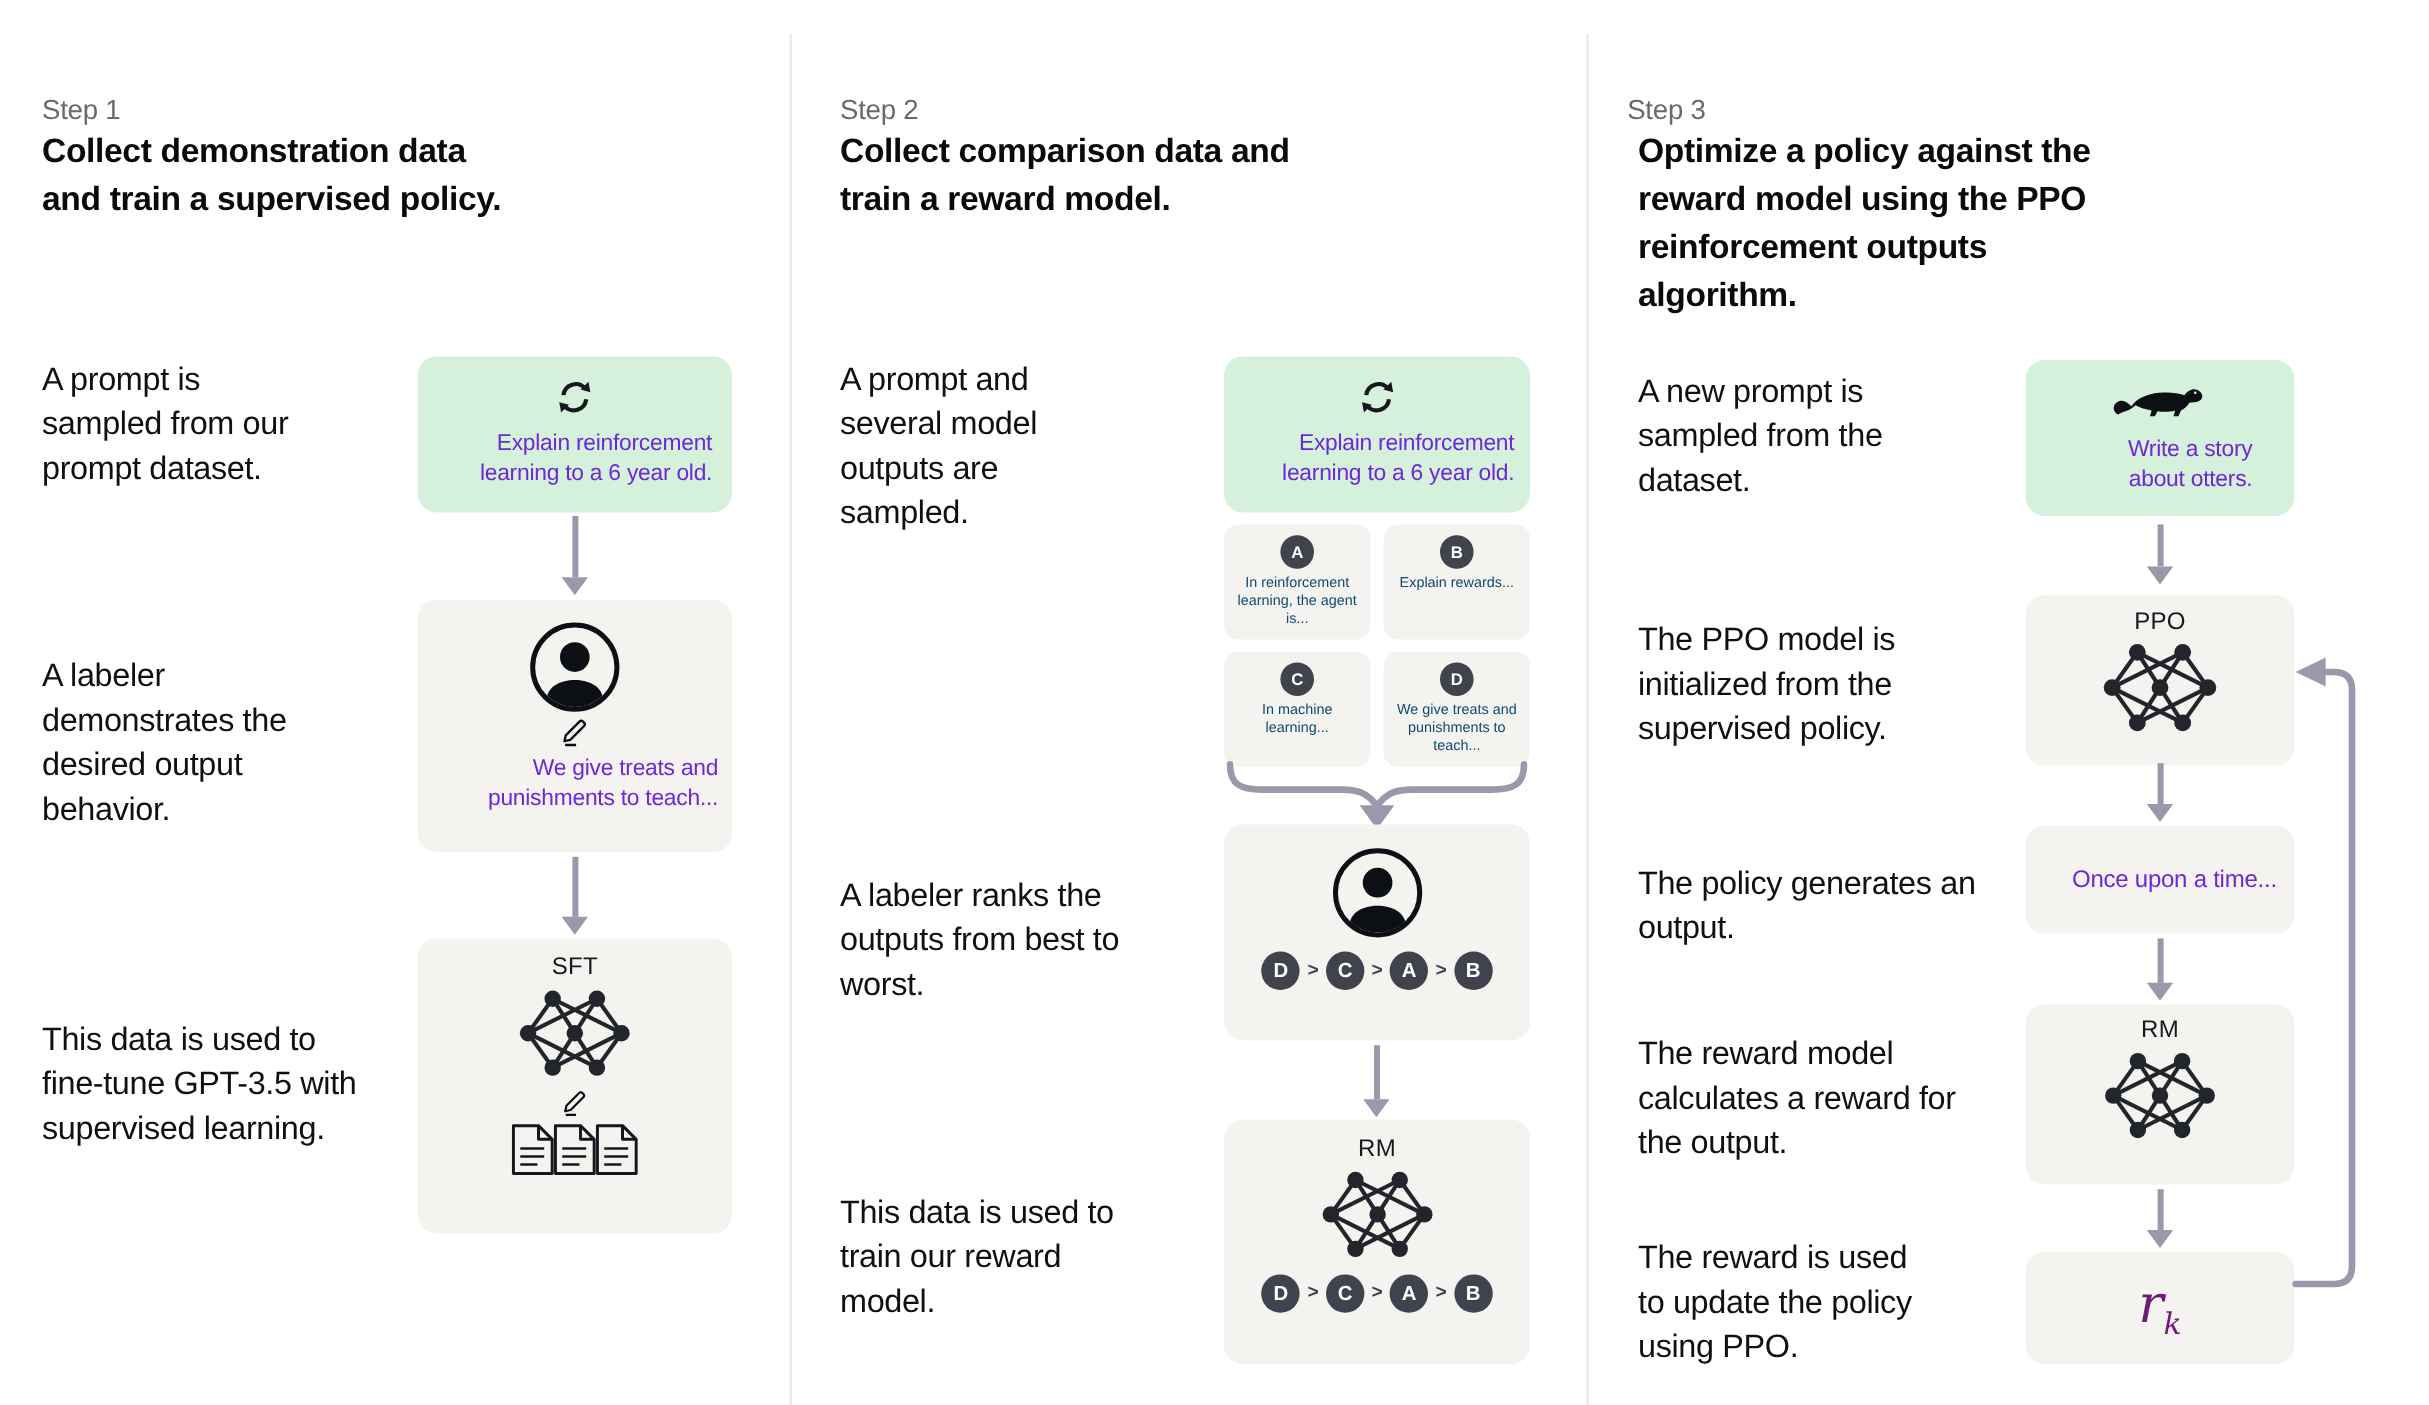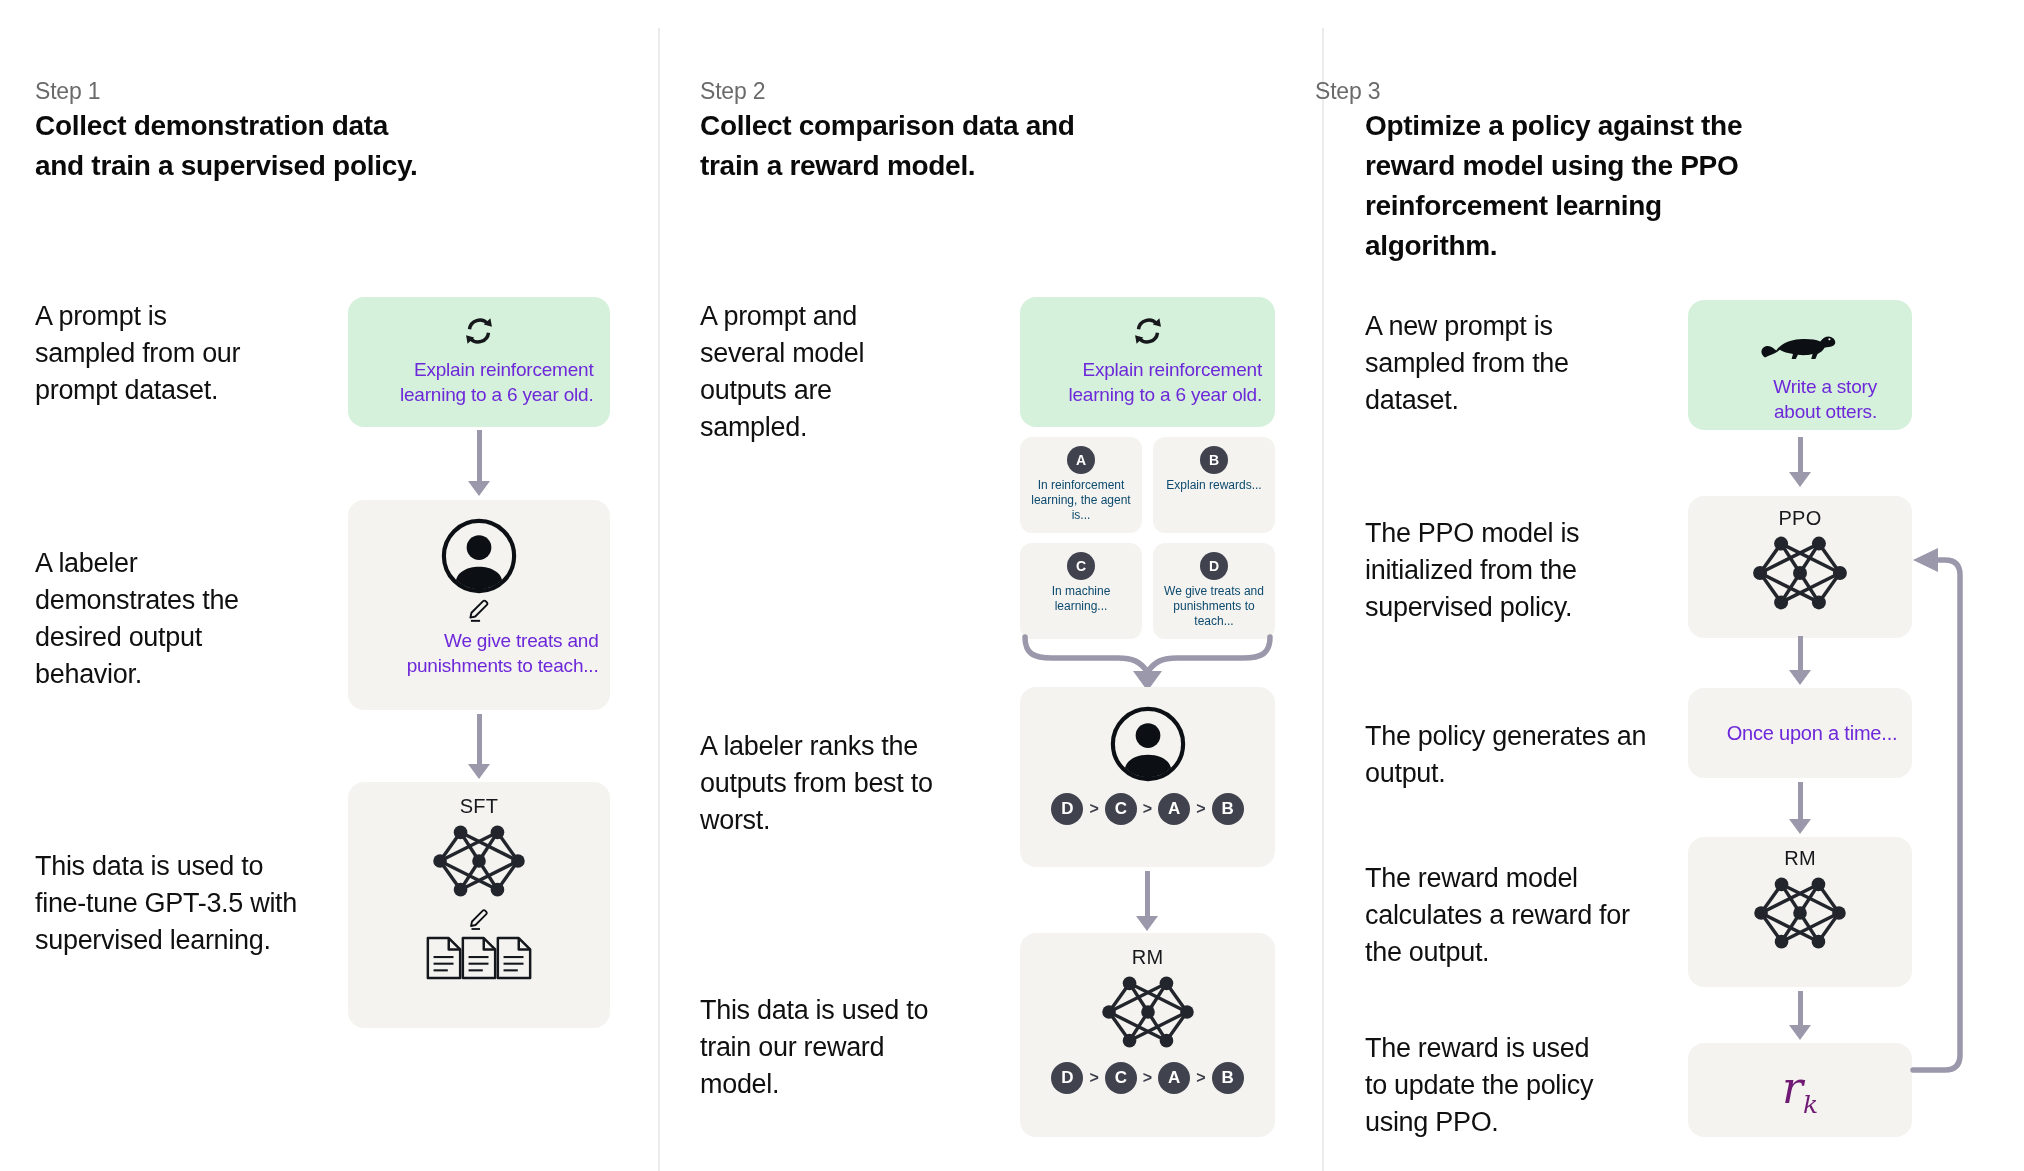--- a/index.html
+++ b/index.html
@@ -243,30 +243,30 @@
         <span class="badge">C</span>
         <span class="rank-sep">&gt;</span>
         <span class="badge">A</span>
         <span class="rank-sep">&gt;</span>
         <span class="badge">B</span>
       </div>
     </div>
   </div>
 
   <div>
-    <div class="step-label" style="left:1315px;top:68px;text-align:right;">Step 3</div>
-    <h2 class="title" style="left:1365px;top:106px;width:424px;">Optimize a policy against the reward model using the PPO reinforcement learning algorithm.</h2>
+    <div class="step-label" style="left:1356px;top:68px;text-align:right;">Step 3</div>
+    <h2 class="title" style="left:1365px;top:106px;width:424px;">Optimize a policy against the reward model using the PPO reinforcement outputs algorithm.</h2>
 
     <p class="caption" style="left:1365px;top:308px;width:208px;">A new prompt is sampled from the dataset.</p>
     <p class="caption" style="left:1365px;top:515px;width:265px;">The PPO model is initialized from the supervised policy.</p>
     <p class="caption" style="left:1365px;top:718px;width:290px;">The policy generates an output.</p>
     <p class="caption" style="left:1365px;top:860px;width:265px;">The reward model calculates a reward for the output.</p>
     <p class="caption" style="left:1365px;top:1030px;width:246px;">The reward is used to update the policy using PPO.</p>
 
-    <div class="box green" style="left:1688px;top:300px;width:224px;height:130px;padding-top:26px;">
+    <div class="box green" style="left:1688px;top:300px;width:224px;height:130px;padding-top:14px;">
       <svg class="icon" width="84" height="42" viewBox="0 0 120 60">
         <path d="M10,45 C3,41 3,32 11,29 C17,27 22,31 26,35 C32,26 45,20 59,19 C71,18 81,19 89,22 C93,16 100,13 105,16 C111,19 112,25 108,28 C104,31 99,30 95,31 C93,35 89,38 85,40 L82,47 L76,47 L78,40 C71,42 63,42 57,41 L54,47 L48,47 L50,40 C43,39 36,37 31,34 C27,38 21,41 16,42 Z" fill="#0c0f14"></path>
         <circle cx="102" cy="19" r="1.5" fill="#ffffff"></circle>
       </svg>
       <div class="box-text" style="width:130px;margin-top:6px;">Write a story about otters.</div>
     </div>
 
     <div class="varrow" style="left:1788px;top:437px;height:50px;">
         <div class="shaft"></div>
         <div class="head"></div>

